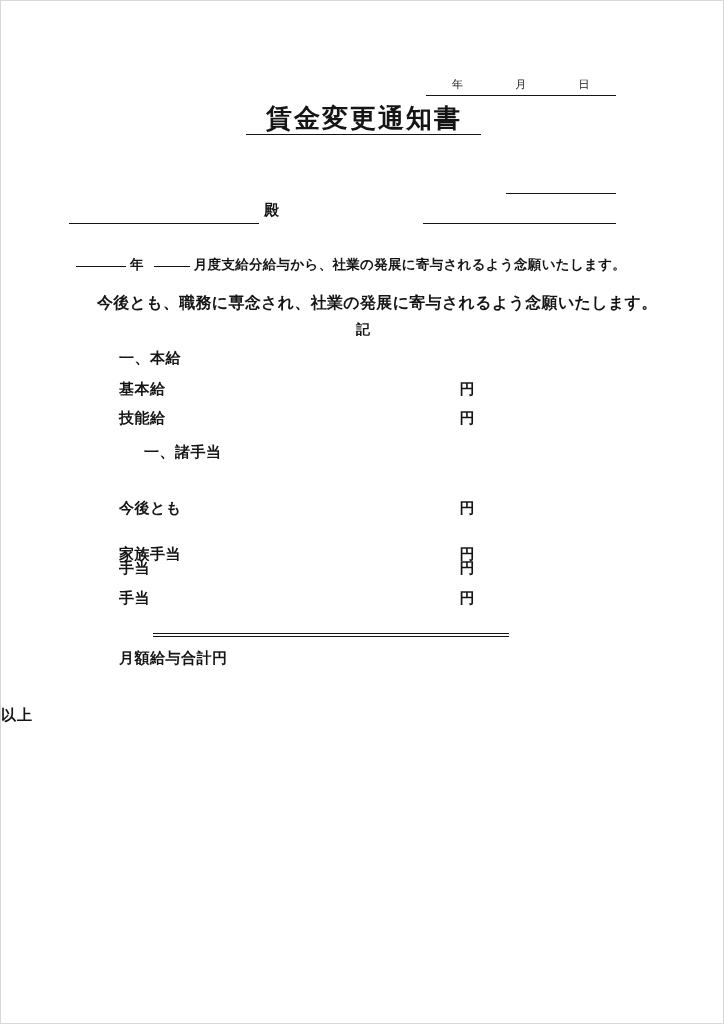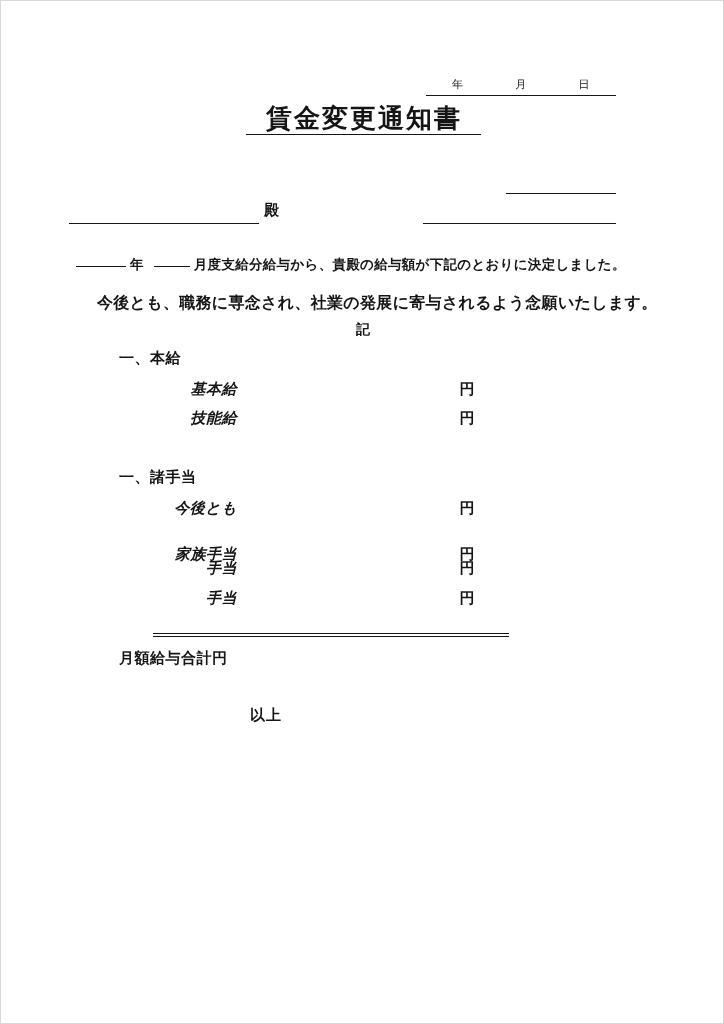--- a/index.html
+++ b/index.html
@@ -125,37 +125,35 @@
   
   .section-heading {
     position: absolute;
     left: 118px;
     font-size: 15px;
     font-weight: bold;
     letter-spacing: 0.5px;
     white-space: nowrap;
   }
   .sec1-heading { top: 348px; font-family: Liberation Serif, serif; }
-  .sec2-heading { top: 467px; }
+  .sec2-heading { top: 442px; margin-left: 25px; }
 
   .pay-row {
     position: absolute;
     left: 118px;
     width: 356px;
     display: flex;
     justify-content: space-between;
     font-size: 15px;
     font-weight: bold;
     letter-spacing: 0.5px;
   }
   .pay-row .label {
     display: block;
     width: 118px;
-    text-align: right;
-    font-style: italic;
   }
   .pay-row .unit { display: block; }
 
   .total-rule { left: 152px; top: 632px; width: 356px; }
 
   .total-row {
     position: absolute;
     left: 118px;
     top: 648px;
     width: 356px;
@@ -163,27 +161,26 @@
     font-size: 15px;
     font-weight: bold;
     letter-spacing: 0.5px;
   }
 
   .closing {
     position: absolute;
     left: 0;
     top: 705px;
     width: 724px;
-    text-align: center;
+    text-align: left;
     padding-right: 200px;
     box-sizing: border-box;
     font-size: 15px;
     font-weight: bold;
     letter-spacing: 1px;
-    padding-left: 6px;
   }
 </style>
 </head>
 <body>
 
 <div class="page">
 
   <div class="date-row">
     <span>年</span>
     <span>月</span>
@@ -194,21 +191,21 @@
   <div class="doc-title">賃金変更通知書</div>
   <div class="rule title-rule"></div>
 
   <div class="rule recipient-rule"></div>
   <div class="recipient-suffix">殿</div>
 
   <div class="rule issuer-rule-top"></div>
   <div class="rule issuer-rule-bottom"></div>
 
   <div class="body-line-1">
-    <span class="blank-year"></span><span>年</span><span class="blank-month"></span><span>月度支給分給与から、貴殿の給与額が下記のとおりに決定しました。</span>
+    <span class="blank-year"></span><span>年</span><span class="blank-month"></span><span>月度支給分給与から、社業の発展に寄与されるよう念願いたします。</span>
   </div>
 
   <div class="body-line-2">今後とも、職務に専念され、社業の発展に寄与されるよう念願いたします。</div>
 
   <div class="ki-marker">記</div>
 
   <div class="section-heading sec1-heading">一、本給</div>
 
   <div class="pay-row" style="top:379px;">
     <span class="label">基本給</span>

